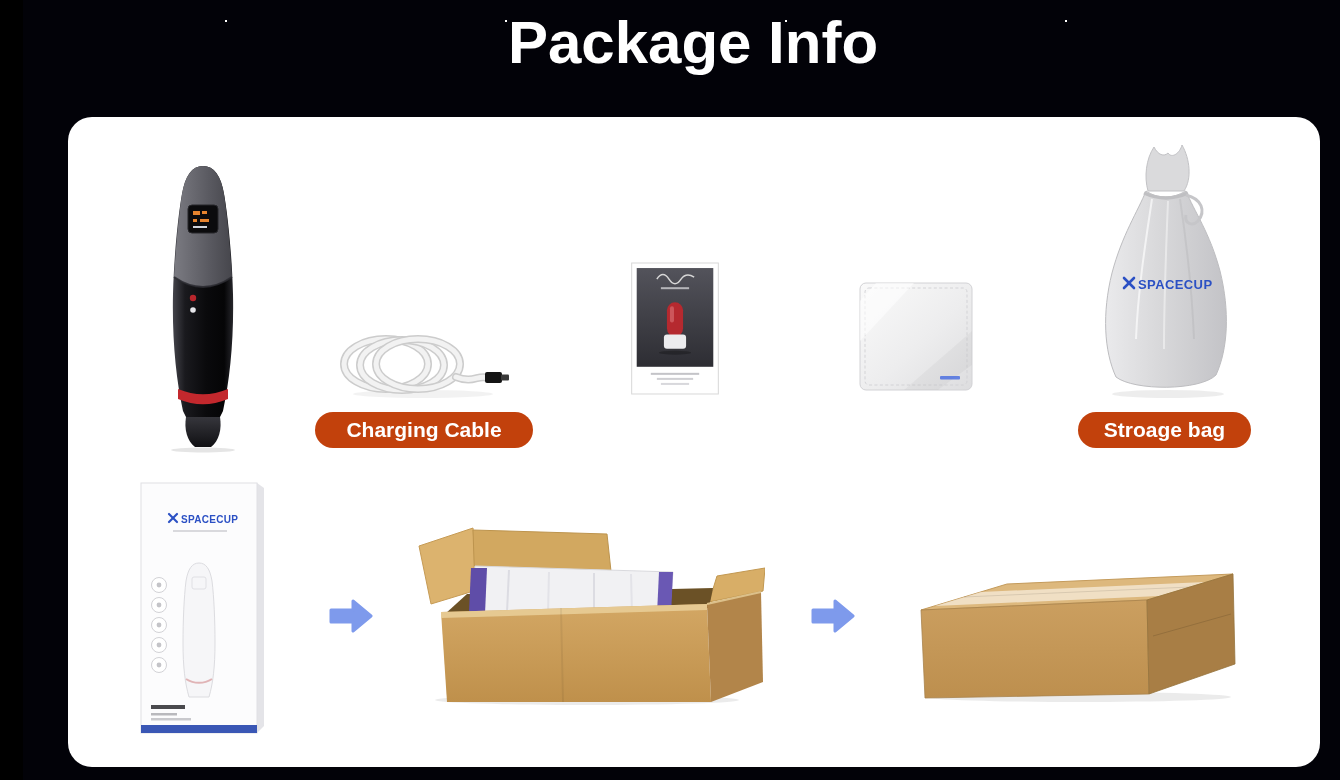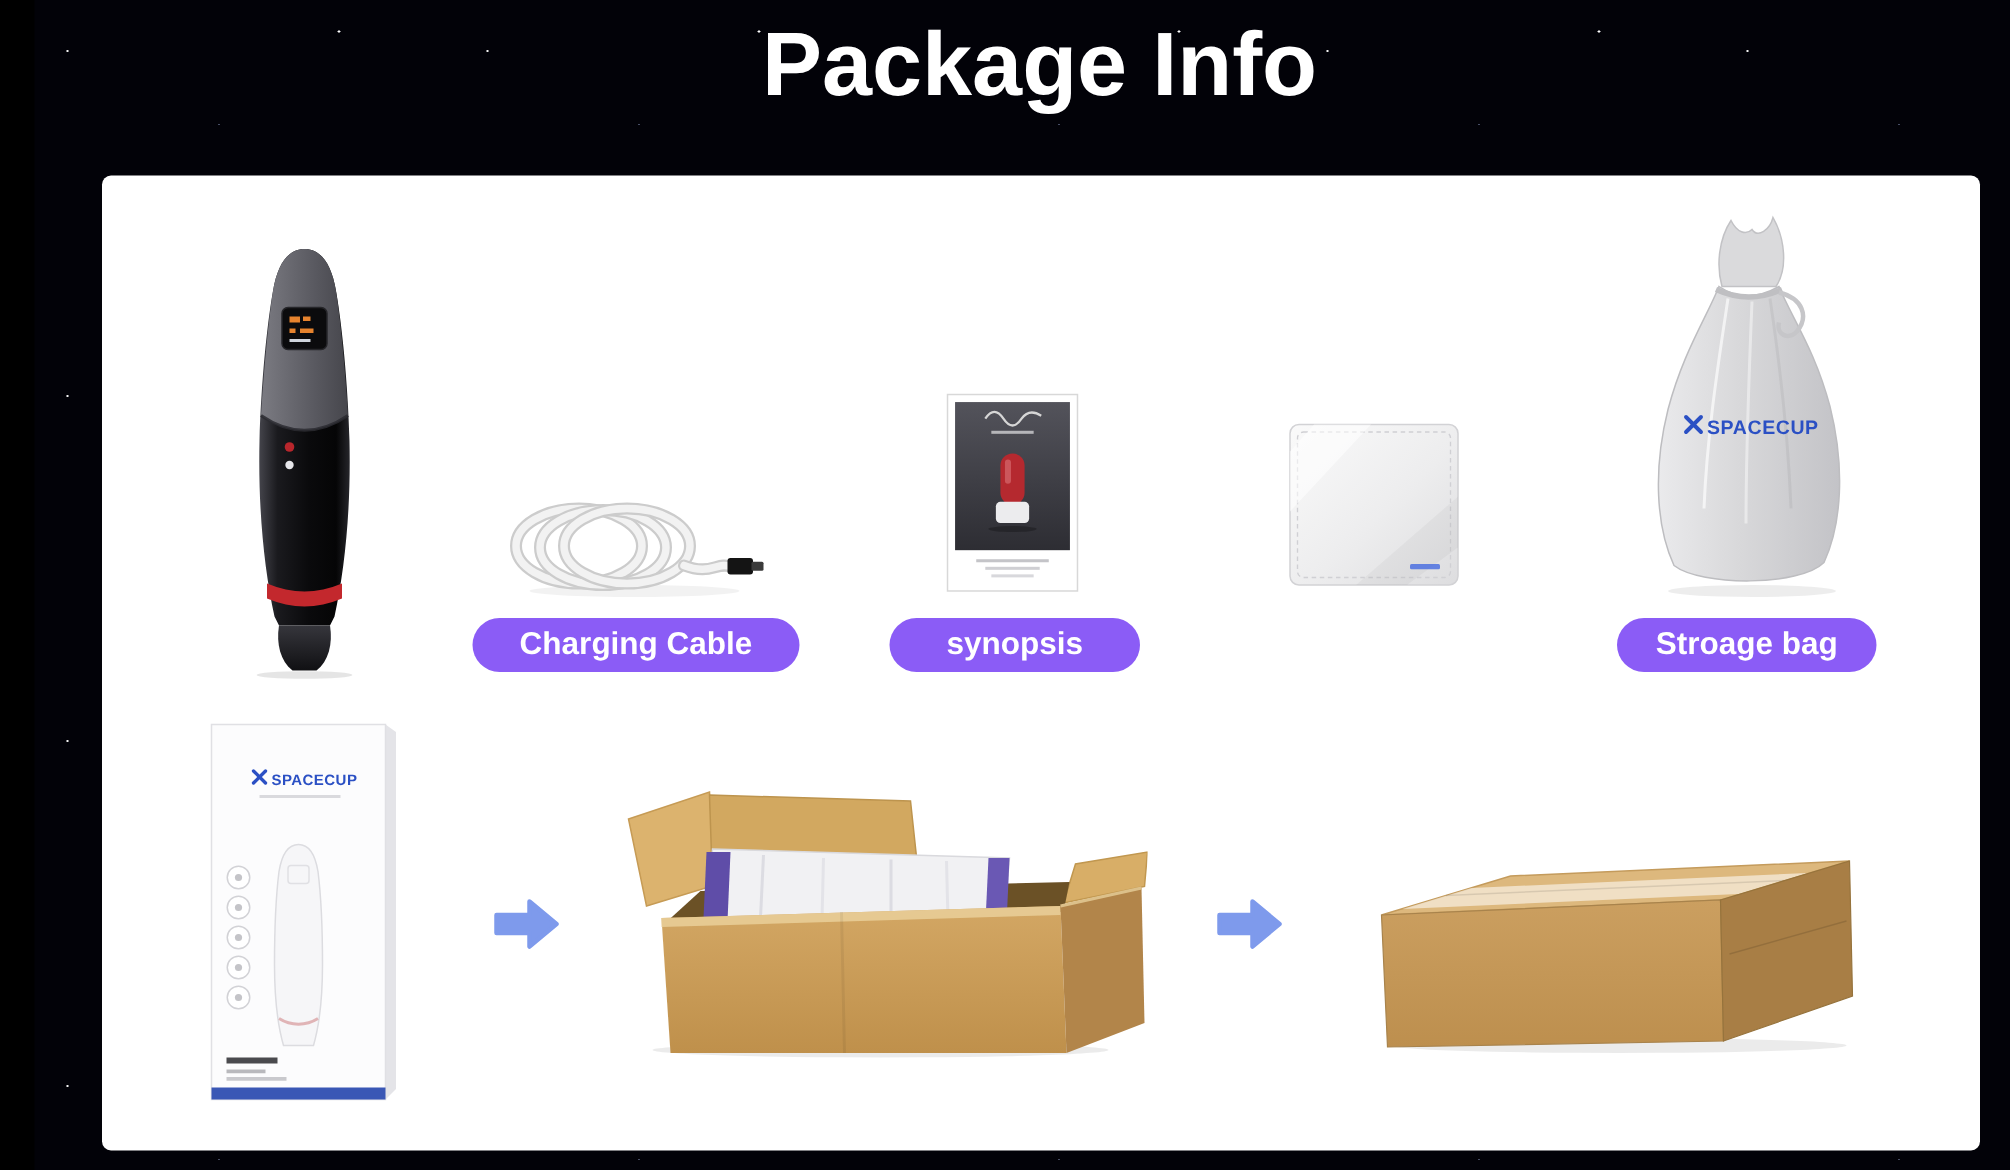--- a/index.html
+++ b/index.html
@@ -23,40 +23,40 @@
   }
 
   .title {
     position:absolute; top:8px; left:0; width:100%;
     text-align:center; color:#fff; font-size:60px; font-weight:bold;
     letter-spacing:0px;
   }
 
   .panel {
     position:absolute; left:45px; top:117px; width:1252px; height:650px;
-    background:#ffffff; border-radius:6px;
+    background:#ffffff; border-radius:24px;
   }
 
   .item { position:absolute; }
   .item svg { width:100%; height:100%; display:block; }
 
   .pos-device    { left:75px;  top:44px;  width:120px; height:292px; }
   .pos-cable     { left:260px; top:205px; width:190px; height:85px; }
   .pos-booklet   { left:562px; top:145px; width:90px;  height:133px; }
   .pos-cloth     { left:788px; top:162px; width:120px; height:115px; }
   .pos-bag       { left:1012px;top:20px;  width:170px; height:265px; }
   .pos-retailbox { left:65px;  top:358px; width:138px; height:274px; }
   .pos-openbox   { left:341px; top:399px; width:356px; height:190px; }
   .pos-closedbox { left:841px; top:415px; width:335px; height:172px; }
   .pos-arrow1    { left:261px; top:480px; width:44px;  height:38px; }
   .pos-arrow2    { left:743px; top:480px; width:44px;  height:38px; }
 
   .pill {
     position:absolute; top:295px; height:36px;
-    background:#8b5cf6; border-radius:18px;
+    background:#c2410c; border-radius:18px;
     color:#fff; font-weight:bold; font-size:21px;
     display:flex; align-items:center; justify-content:center;
     white-space:nowrap;
   }
   .pill-cable    { left:247px;  width:218px; }
   .pill-synopsis { left:525px;  width:167px; }
   .pill-cloth    { left:755px;  width:193px; }
   .pill-bag      { left:1010px; width:173px;text-align:right; }
 
   svg text { font-family:"Liberation Sans", sans-serif; }
@@ -191,21 +191,20 @@
         </g>
         <g stroke="#2b50c4" stroke-width="2.6" stroke-linecap="round">
           <line x1="44" y1="141" x2="54" y2="151"></line>
           <line x1="54" y1="141" x2="44" y2="151"></line>
         </g>
         <text x="58" y="152" font-size="13" font-weight="bold" fill="#2b50c4" letter-spacing="0.4">SPACECUP</text>
       </svg>
     </div>
 
     <div class="pill pill-cable">Charging Cable</div>
-    <div class="pill pill-synopsis">synopsis</div>
     <div class="pill pill-bag">Stroage bag</div>
 
     <div class="item pos-retailbox">
       <svg viewBox="0 0 138 274">
         <polygon points="124,8 131,13 131,251 124,258" fill="#e4e4e8"></polygon>
         <rect x="8" y="8" width="116" height="250" fill="#fcfcfd" stroke="#e0e0e4"></rect>
         <g stroke="#2b50c4" stroke-width="2.2" stroke-linecap="round">
           <line x1="36" y1="39" x2="44" y2="47"></line>
           <line x1="44" y1="39" x2="36" y2="47"></line>
         </g>

